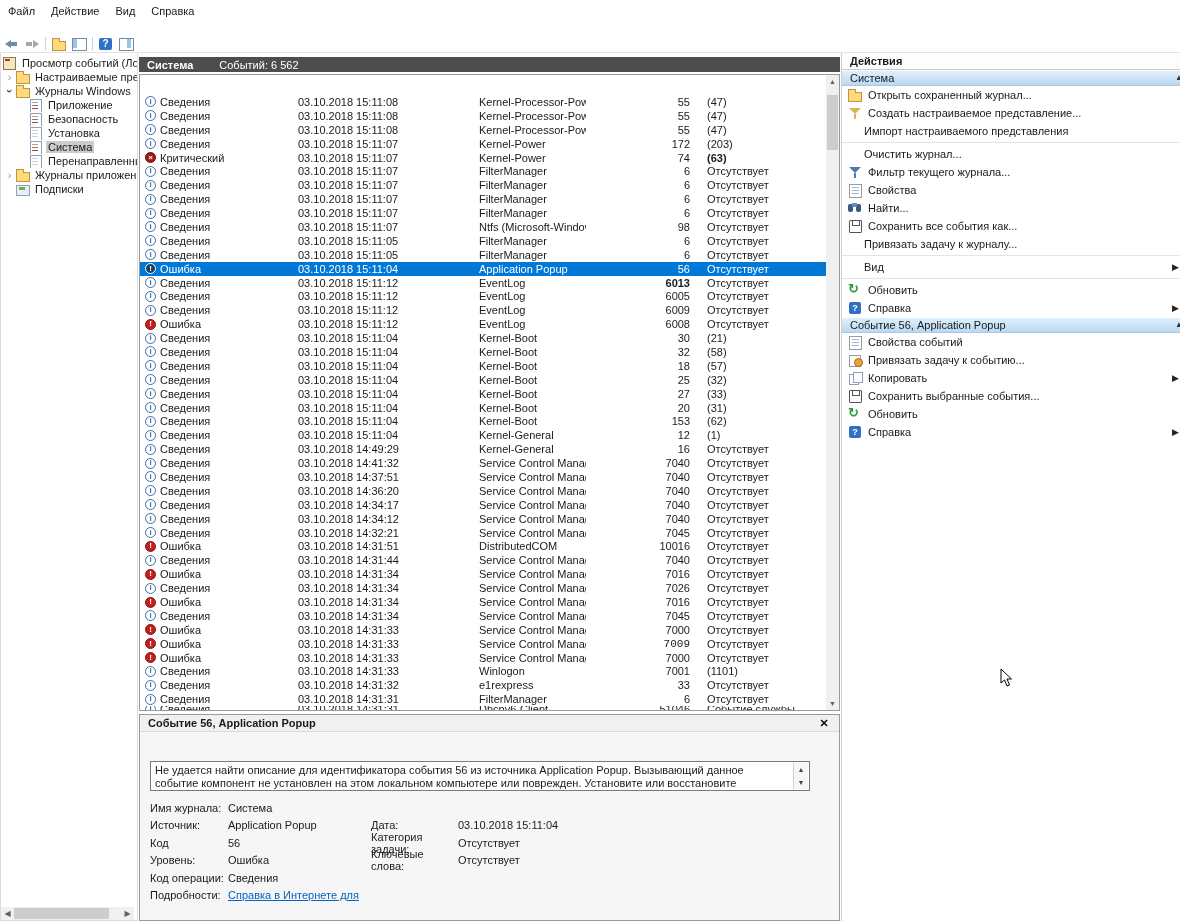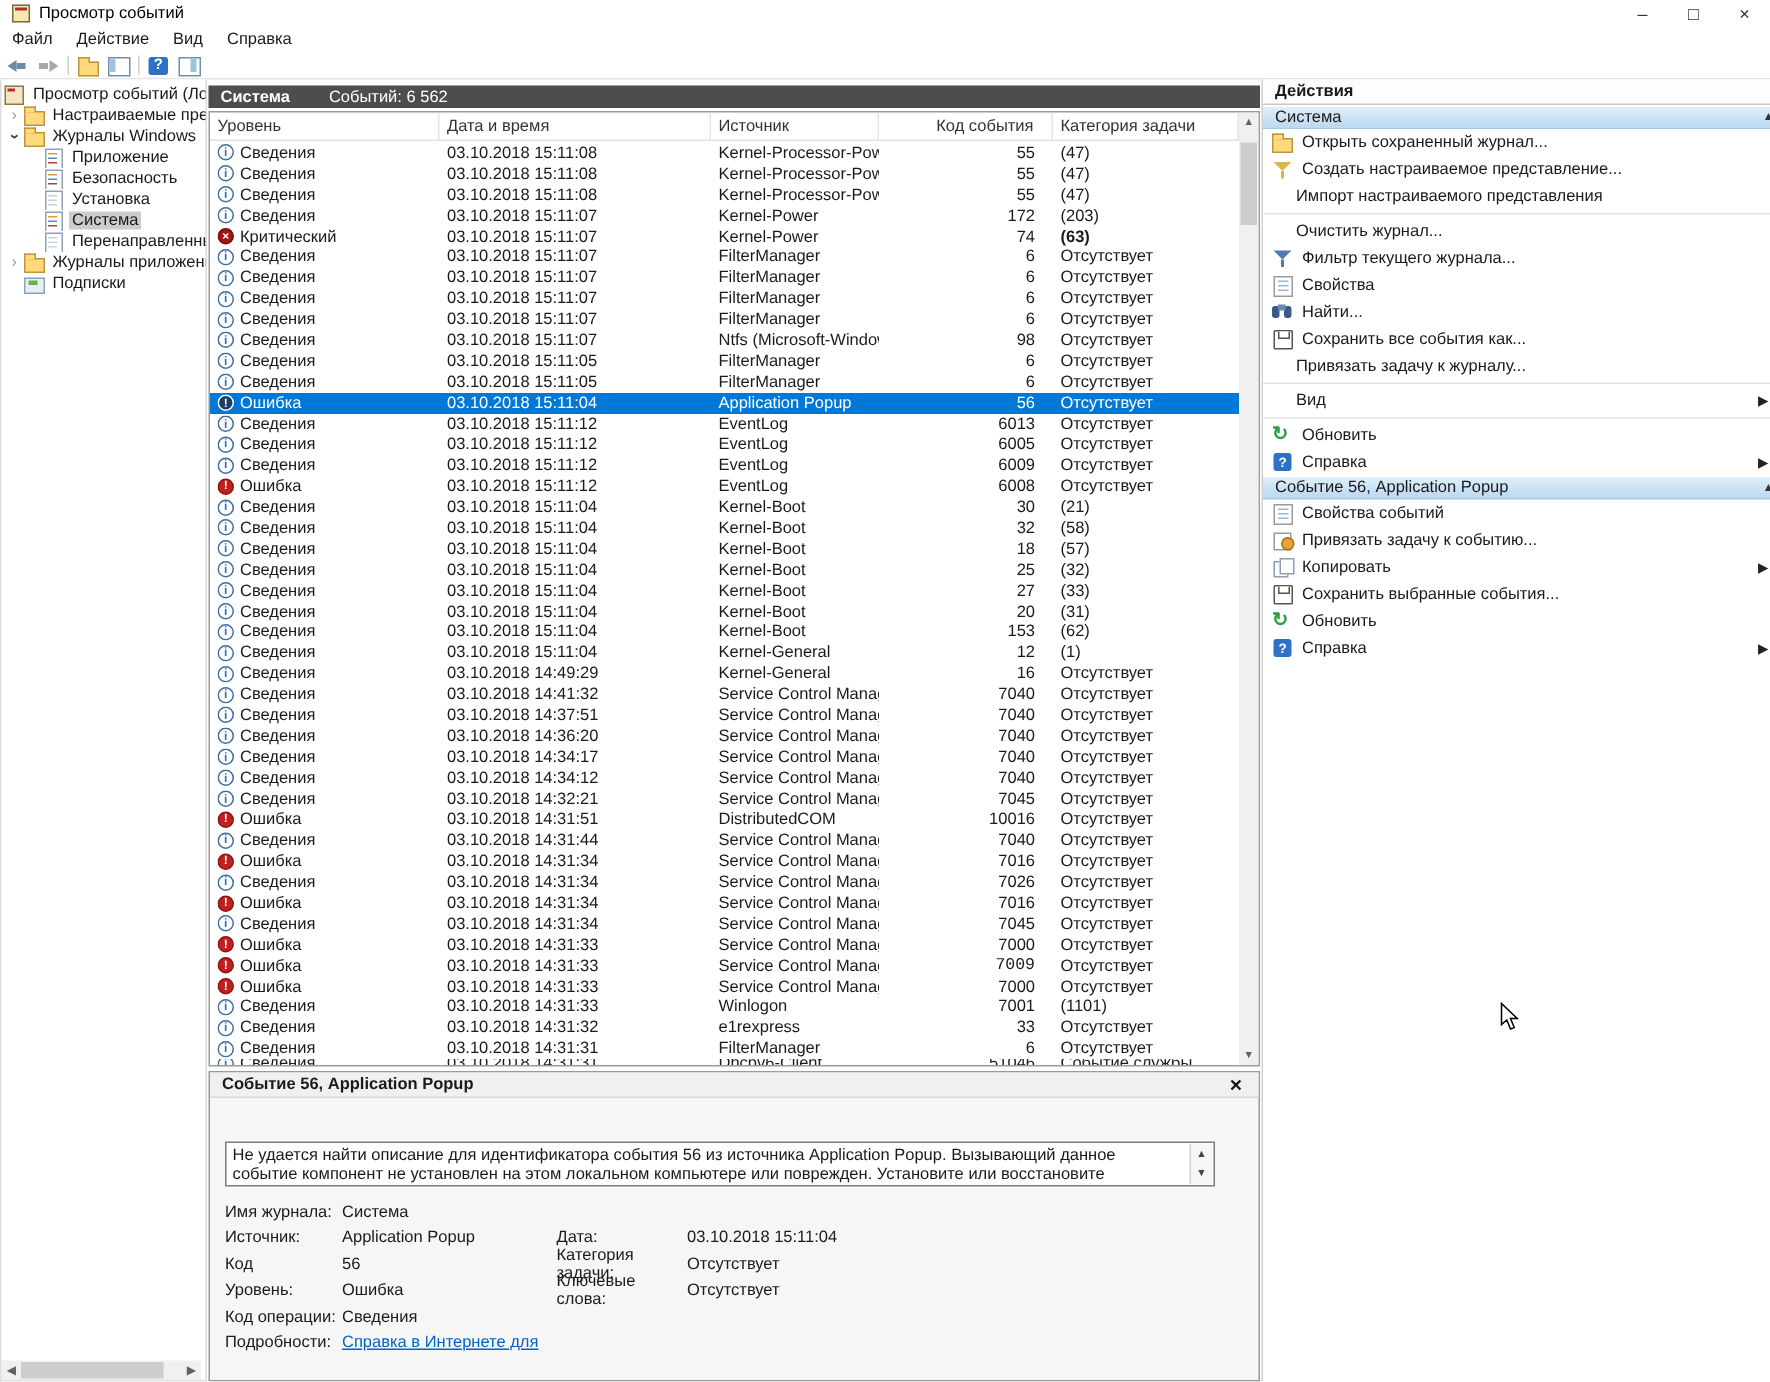--- a/index.html
+++ b/index.html
@@ -9,21 +9,21 @@
 
   
   .titlebar { position:absolute; left:0; top:0; width:100%; height:18px; background:#fff; display:flex; align-items:center; }
   .appicon { width:12px; height:12px; margin:0 6px 0 8px; border:1px solid #7a6a3a; background:#f6e9b0; position:relative; }
   .appicon::before { content:""; position:absolute; left:1px; top:1px; width:8px; height:2px; background:#b03030; }
   .title-text { font-size:11px; color:#000; }
   .wincontrols { margin-left:auto; display:flex; height:18px; }
   .wbtn { width:34px; text-align:center; font-size:12px; color:#333; line-height:18px; cursor:default; }
 
   
-  .menubar { position:absolute; left:0; top:18px; width:100%; height:17px; display:flex; align-items:center; background:#fff; }
+  .menubar { position:absolute; left:0; top:3px; width:100%; height:17px; display:flex; align-items:center; background:#fff; }
   .mitem { padding:0 8px; line-height:17px; }
 
   
   .toolbar { position:absolute; left:0; top:35px; width:100%; height:18px; display:flex; align-items:center; background:#fff; border-bottom:1px solid #e3e3e3; padding-left:2px; }
   .tbtn { width:20px; height:16px; display:flex; align-items:center; justify-content:center; }
   .tsep { width:1px; height:13px; background:#cfcfcf; margin:0 3px; }
   .tic { position:relative; display:inline-block; width:14px; height:14px; }
   .tic-back::before { content:""; position:absolute; left:0; top:3px; border-top:4px solid transparent; border-bottom:4px solid transparent; border-right:6px solid #6d8ca8; }
   .tic-back::after { content:""; position:absolute; left:6px; top:5px; width:6px; height:4px; background:#6d8ca8; }
   .tic-forward::before { content:""; position:absolute; right:0; top:3px; border-top:4px solid transparent; border-bottom:4px solid transparent; border-left:6px solid #a8a8a8; }
@@ -238,27 +238,20 @@
         <span class="tsb-arrow">▶</span>
       </div>
     </div>
 
     <div class="center">
       <div class="loghdr">
         <span class="ln">Система</span>
         <span>Событий: 6 562</span>
       </div>
       <div class="tablewrap">
-        <div class="thead">
-            <div class="hcell" style="width: 153px;">Уровень</div>
-            <div class="hcell" style="width: 181px;">Дата и время</div>
-            <div class="hcell" style="width: 112px;">Источник</div>
-            <div class="hcell right" style="width: 116px;">Код события</div>
-            <div class="hcell" style="width: 124px;">Категория задачи</div>
-          </div>
         <div class="tbody">
             <div class="trow">
               <div class="cell" style="width: 153px;">
                 <span class="lvlwrap">
                   <span class="lvl lvl-info">i</span>
                   <span>Сведения</span>
                 </span>
               </div>
               <div class="cell" style="width: 181px;">03.10.2018 15:11:08</div>
               <div class="cell" style="width: 112px;">Kernel-Processor-Power (...</div>
@@ -411,21 +404,21 @@
             </div>
             <div class="trow">
               <div class="cell" style="width: 153px;">
                 <span class="lvlwrap">
                   <span class="lvl lvl-info">i</span>
                   <span>Сведения</span>
                 </span>
               </div>
               <div class="cell" style="width: 181px;">03.10.2018 15:11:12</div>
               <div class="cell" style="width: 112px;">EventLog</div>
-              <div class="cell right" style="width: 116px;">6013</div>
+              <div class="cell right" style="width: 116px; font-weight: bold;">6013</div>
               <div class="cell" style="width: 124px;">Отсутствует</div>
             </div>
             <div class="trow">
               <div class="cell" style="width: 153px;">
                 <span class="lvlwrap">
                   <span class="lvl lvl-info">i</span>
                   <span>Сведения</span>
                 </span>
               </div>
               <div class="cell" style="width: 181px;">03.10.2018 15:11:12</div>

